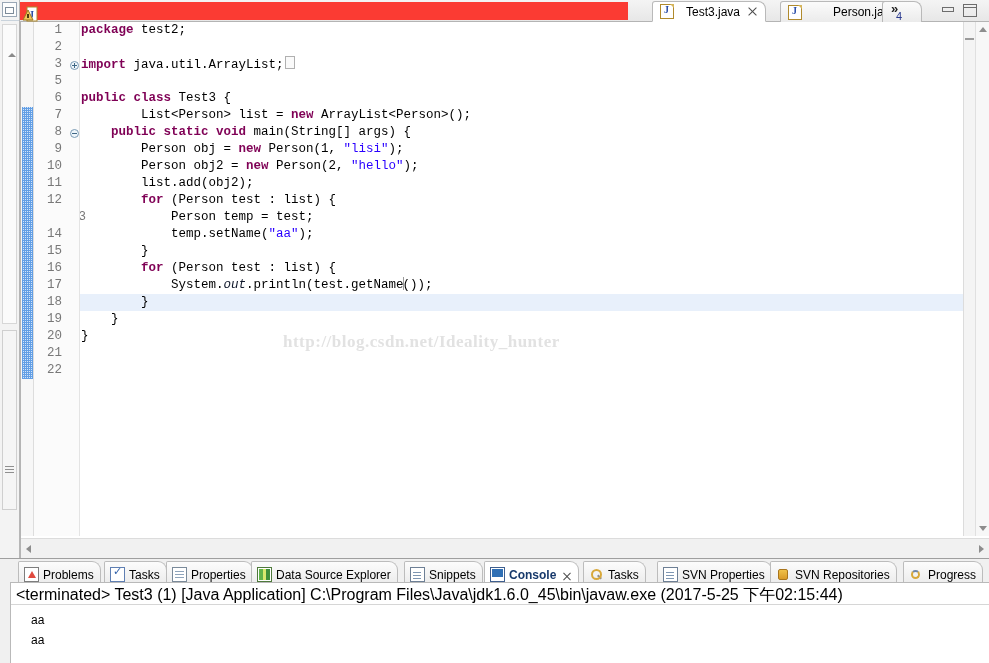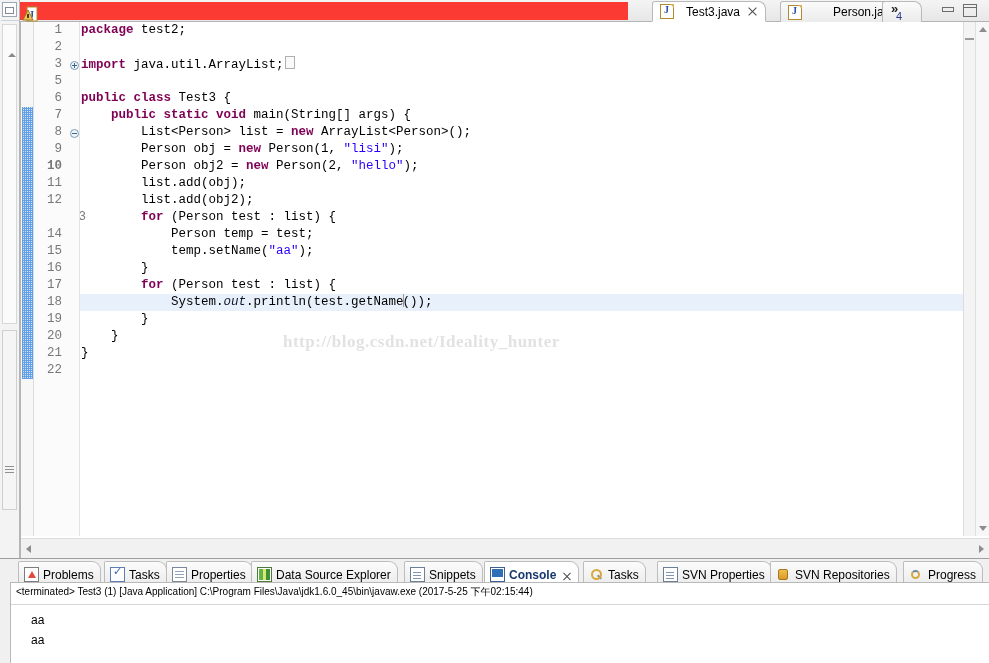--- a/index.html
+++ b/index.html
@@ -491,21 +491,21 @@
     left: 10px; top: 23px;
     width: 979px; height: 82px;
     background: #ffffff;
     border-top: 1px solid #b9b9b9;
     border-left: 1px solid #b9b9b9;
     box-sizing: border-box;
   }
   .console-header {
     position: absolute;
     left: 5px; top: 2px;
-    font-size: 10px;
+    font-size: 16px;
     color: #000;
     white-space: nowrap;
   }
   .console-rule {
     position: absolute;
     left: 0; top: 21px;
     width: 978px; height: 1px;
     background: #d6d6d6;
   }
   .console-line {
@@ -678,21 +678,21 @@
 
       <div class="gutter">
           <div class="ln" style="top: 0px;">1</div>
           <div class="ln" style="top: 17px;">2</div>
           <div class="ln" style="top: 34px;">3</div>
           <div class="ln" style="top: 51px;">5</div>
           <div class="ln" style="top: 68px;">6</div>
           <div class="ln" style="top: 85px;">7</div>
           <div class="ln" style="top: 102px;">8</div>
           <div class="ln" style="top: 119px;">9</div>
-          <div class="ln" style="top: 136px; font-weight: bold;">10</div>
+          <div class="ln" style="top: 136px;">10</div>
           <div class="ln" style="top: 153px;">11</div>
           <div class="ln" style="top: 170px;">12</div>
           <div class="ln" style="top: 187px; padding-left: 24px;">13</div>
           <div class="ln" style="top: 204px;">14</div>
           <div class="ln" style="top: 221px;">15</div>
           <div class="ln" style="top: 238px;">16</div>
           <div class="ln" style="top: 255px;">17</div>
           <div class="ln" style="top: 272px;">18</div>
           <div class="ln" style="top: 289px;">19</div>
           <div class="ln" style="top: 306px;">20</div>
@@ -705,25 +705,24 @@
       </div>
 
       <div class="hl-row" style="top:272px;width:884px;"></div>
 
       <div class="code-text">
         <div class="code-line"><span class="kw">package</span> test2;</div>
         <div class="code-line"> </div>
         <div class="code-line"><span class="kw">import</span> java.util.ArrayList;<span class="collapsed-box"></span></div>
         <div class="code-line"> </div>
         <div class="code-line"><span class="kw">public</span> <span class="kw">class</span> Test3 {</div>
+        <div class="code-line">        List&lt;Person&gt; list = <span class="kw">new</span> ArrayList&lt;Person&gt;();</div>
         <div class="code-line">    <span class="kw">public</span> <span class="kw">static</span> <span class="kw">void</span> main(String[] args) {</div>
-        <div class="code-line">        List&lt;Person&gt; list = <span class="kw">new</span> ArrayList&lt;Person&gt;();</div>
         <div class="code-line">        Person obj = <span class="kw">new</span> Person(1, <span class="str">"lisi"</span>);</div>
         <div class="code-line">        Person obj2 = <span class="kw">new</span> Person(2, <span class="str">"hello"</span>);</div>
-        <div class="code-line">        list.add(obj);</div>
         <div class="code-line">        list.add(obj2);</div>
         <div class="code-line">        <span class="kw">for</span> (Person test : list) {</div>
         <div class="code-line">            Person temp = test;</div>
         <div class="code-line">            temp.setName(<span class="str">"aa"</span>);</div>
         <div class="code-line">        }</div>
         <div class="code-line">        <span class="kw">for</span> (Person test : list) {</div>
         <div class="code-line">            System.<span class="stat">out</span>.println(test.getName<span class="caret"></span>());</div>
         <div class="code-line">        }</div>
         <div class="code-line">    }</div>
         <div class="code-line">}</div>

